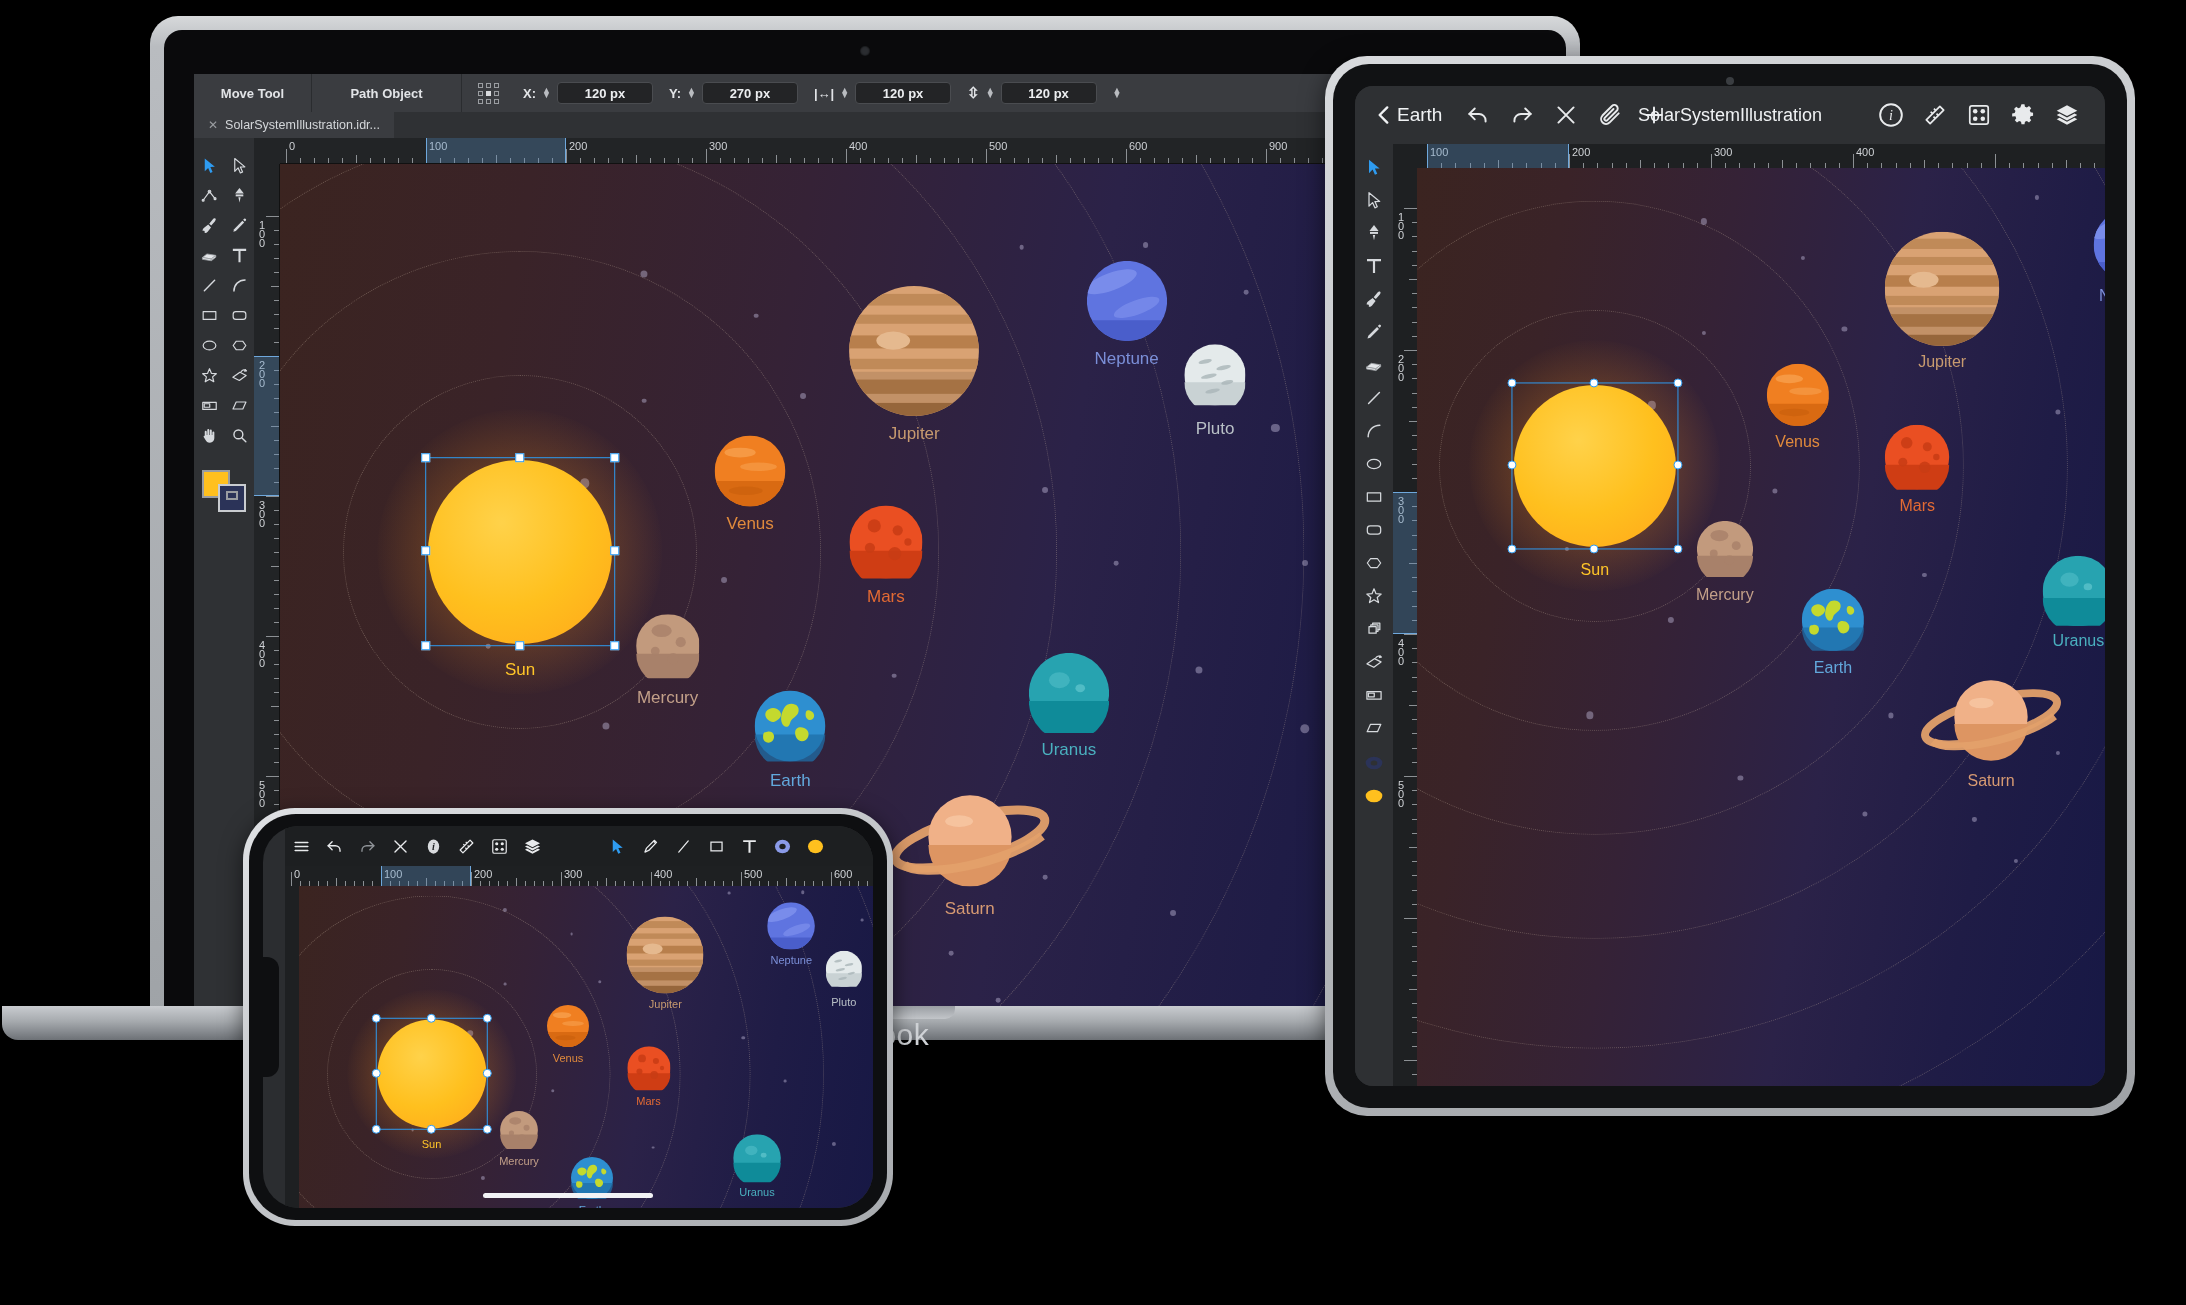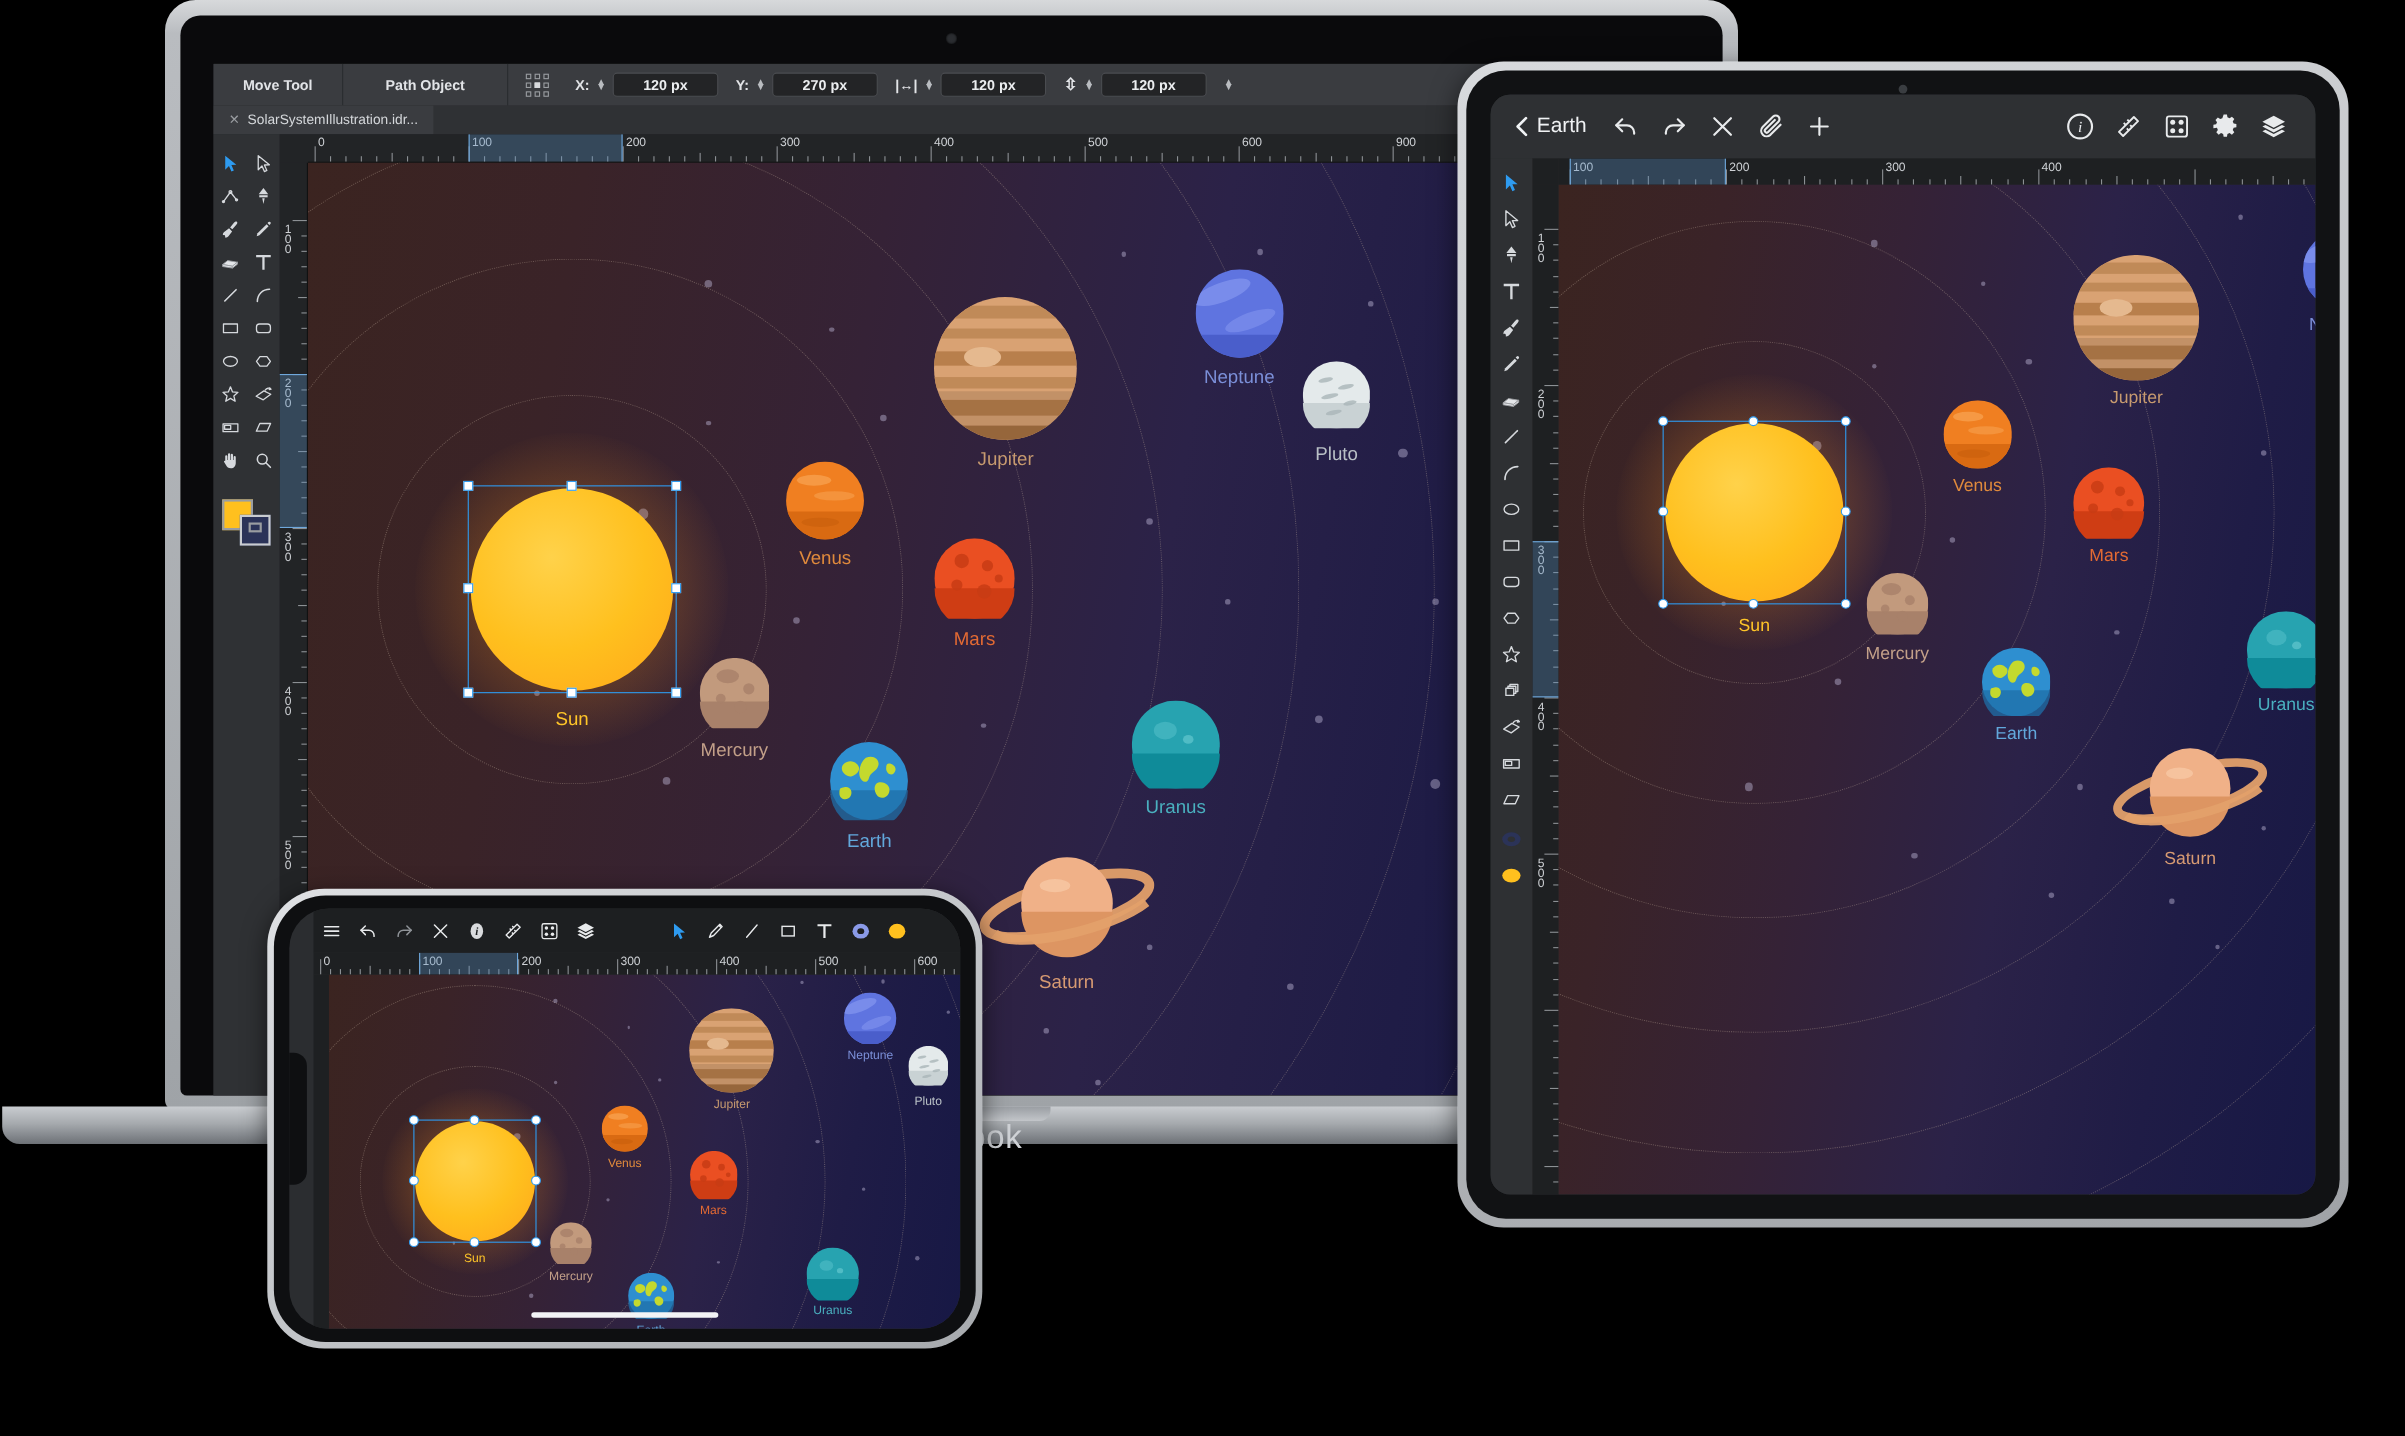--- a/index.html
+++ b/index.html
@@ -3,21 +3,21 @@
 <meta charset="utf-8">
 <style>
   * { box-sizing: border-box; margin:0; padding:0; }
   html,body { width:2186px; height:1305px; background:#000; overflow:hidden;
     font-family:"Liberation Sans", sans-serif; }
   #stage { position:relative; width:2186px; height:1305px; background:#000; }
 
   
   #macbook { position:absolute; left:150px; top:0px; width:1430px; height:1060px; }
   .mb-lid {
-    position:absolute; left:0; top:0; width:1430px; height:1010px;
+    position:absolute; left:0; top:16px; width:1430px; height:1010px;
     background:linear-gradient(180deg,#d7d9db 0%,#b9bcc0 3%,#9fa3a7 100%);
     border-radius:28px 28px 10px 10px;
     box-shadow:0 2px 10px rgba(0,0,0,.6);
   }
   .mb-screenwrap {
     position:absolute; left:14px; top:14px; width:1402px; height:982px;
     background:#0a0a0c; border-radius:18px 18px 6px 6px;
     overflow:hidden;
   }
   .mb-cam { position:absolute; left:50%; top:16px; margin-left:-5px; width:10px; height:10px;
@@ -747,20 +747,21 @@
                   <path d="M20 10.5l-8.5 8.5a4.6 4.6 0 0 1-6.5-6.5l8.8-8.8a3.1 3.1 0 0 1 4.4 4.4l-8.6 8.6a1.6 1.6 0 0 1-2.3-2.3l7.9-7.9"></path>
                 </svg>
             </div>
             <div class="ic">
               <svg viewBox="0 0 24 24" fill="none" stroke="#e8eaec" stroke-width="1.8" stroke-linecap="round">
                   <path d="M12 5v14M5 12h14"></path>
                 </svg>
             </div>
 
             <div class="ipTitle">
+              <div class="t1">SolarSystemIllustration</div>
             </div>
 
             <div style="margin-left:auto;display:flex;align-items:center">
               <div class="ic">
                 <svg viewBox="0 0 24 24">
                     <circle cx="12" cy="12" r="10" fill="none" stroke="#e8eaec" stroke-width="1.8"></circle>
                     <text x="12" y="17" font-size="13" font-style="italic" font-family="Liberation Serif, serif" fill="#e8eaec" text-anchor="middle">i</text>
                   </svg>
               </div>
               <div class="ic">

